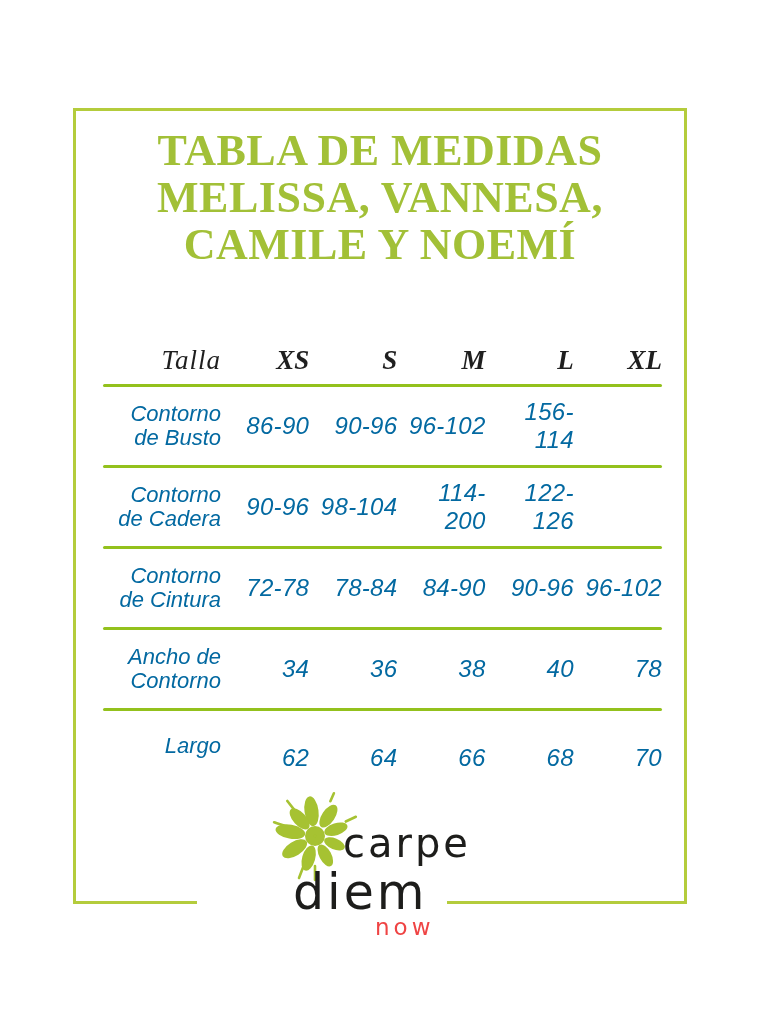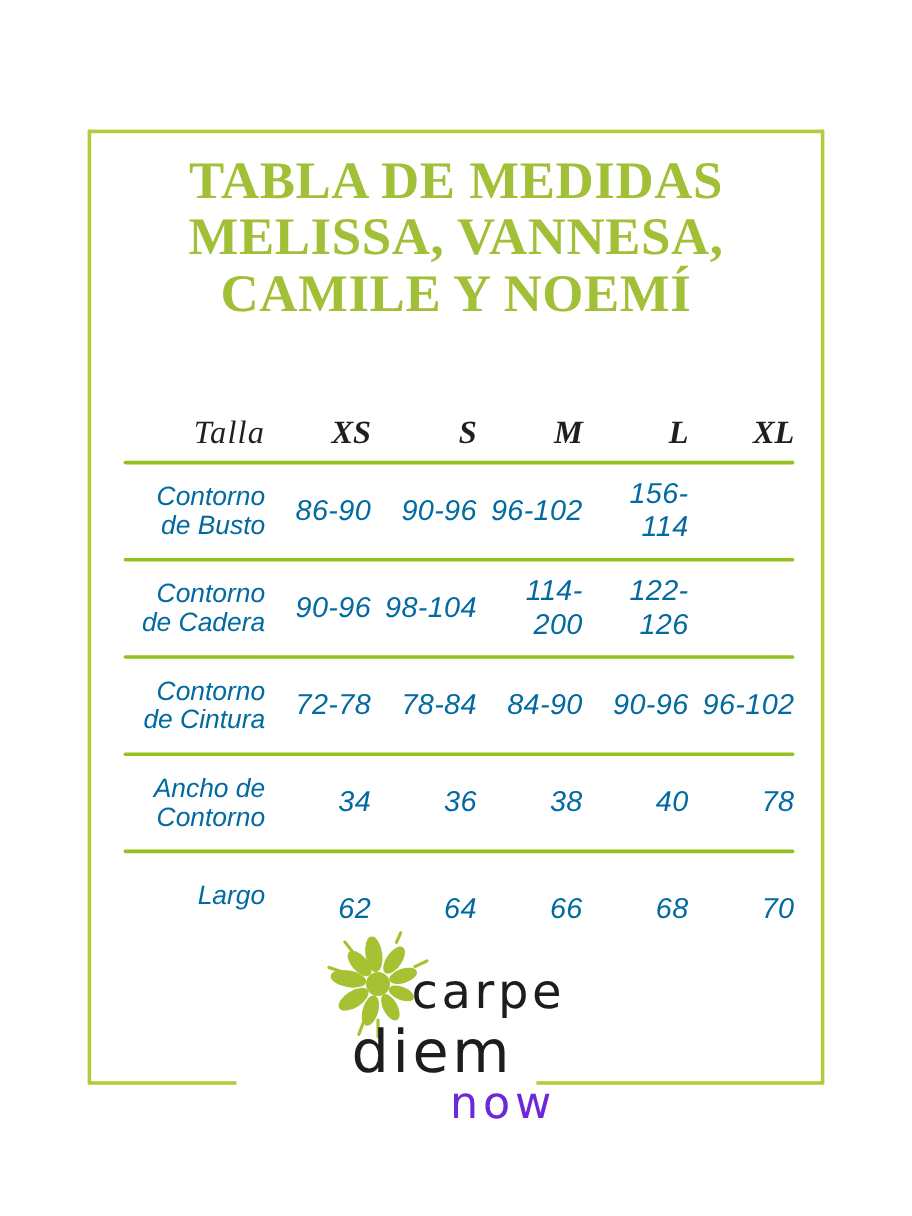--- a/index.html
+++ b/index.html
@@ -25,30 +25,30 @@
   .th{font-weight:700;}
   .th-first{font-weight:400;letter-spacing:1px;}
   .hline{height:3px;background:#93c11d;border-radius:2px;}
   .data-row{height:78px;color:#0369a1;}
   .row-label{font-size:22px;line-height:24.5px;}
   .row-label span{display:block;}
   .cell-val{font-size:24px;letter-spacing:0.3px;}
   .row-largo .cell-val{position:relative;top:8px;}
   .row-largo .row-label{position:relative;top:-4px;}
   .logo{
-    position:absolute;left:197px;top:768px;width:250px;height:174px;background:#ffffff;
+    position:absolute;left:197px;top:784px;width:250px;height:174px;background:#ffffff;
   }
   .flower{position:absolute;left:68px;top:0px;width:100px;height:100px;}
   .logo-word{
     position:absolute;color:#1d1d1b;font-family:"DejaVu Sans",sans-serif;
     letter-spacing:3px;
   }
   .word-carpe{left:146px;top:36px;font-size:40px;}
   .word-diem{left:96px;top:80px;font-size:49px;}
-  .word-now{left:178px;top:130px;font-size:37px;color:#6d28d9;letter-spacing:4px;}
+  .word-now{left:178px;top:130px;font-size:23px;color:#ef4444;letter-spacing:4px;}
 </style>
 </head>
 <body>
 
 <div class="frame"></div>
 
 <div class="title">
   <div>TABLA DE MEDIDAS</div>
   <div>MELISSA, VANNESA,</div>
   <div>CAMILE Y NOEMÍ</div>

